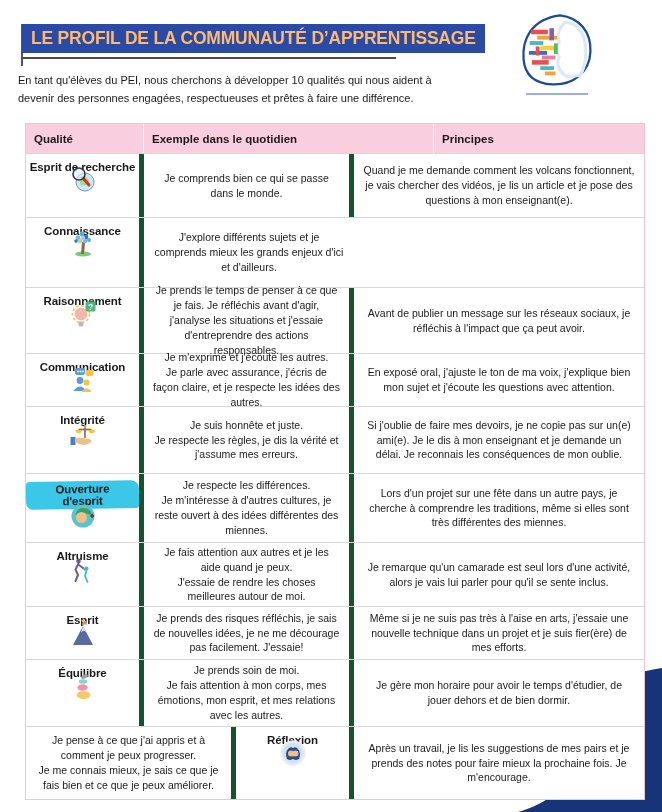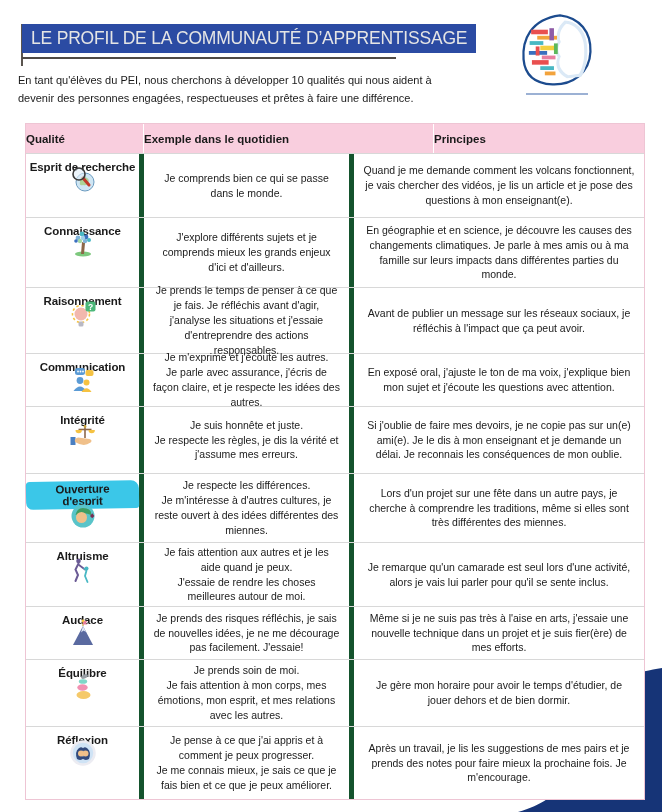--- a/index.html
+++ b/index.html
@@ -8,42 +8,42 @@
     background:#ffffff;
     font-family:"Liberation Sans","DejaVu Sans",sans-serif;
     color:#1a1a1a;
   }
   .page{position:absolute;inset:0;}
   
   .swoosh{position:absolute;left:0;top:0;z-index:0;}
   
   .title-banner{
     position:absolute;left:22px;top:24px;height:29px;z-index:2;
-    background:var(--banner-blue);color:#e5e5e5;
-    font-size:17.5px;font-weight:normal;line-height:29px;
+    background:var(--banner-blue);color:#fdba74;
+    font-size:17.5px;font-weight:bold;line-height:29px;
     letter-spacing:-0.2px;white-space:nowrap;padding:0 9px;
   }
   .title-vrule{position:absolute;left:21px;top:24px;width:2px;height:42px;background:#5a554f;z-index:1;}
   .title-underline{position:absolute;left:22px;top:57px;width:374px;height:2px;background:#4f4a45;z-index:1;}
   .intro{
     position:absolute;left:18px;top:72px;width:500px;z-index:2;
     font-size:11px;line-height:1.62;white-space:pre-line;
   }
   .logo{position:absolute;left:519px;top:12px;width:78px;height:88px;z-index:2;}
   .logo-caption{position:absolute;left:7px;top:81px;width:62px;height:2px;background:#8ba3cc;opacity:.85;}
   
   .doc-table{
     position:absolute;left:25px;top:123px;width:620px;z-index:3;
     background:#ffffff;border:1.5px solid #eec5d4;box-sizing:border-box;
     font-size:10.5px;
   }
   .thead{display:flex;background:var(--header-pink);height:29px;}
   .thead .hcell{
     display:flex;align-items:center;box-sizing:border-box;
-    font-weight:bold;font-size:11.5px;padding-left:0;
+    font-weight:bold;font-size:11.5px;padding-left:8px;
     border-right:1px solid #ffffff;
   }
   .hcell:last-child{border-right:none;}
   .col1{width:118px;} .col2{width:210px;} .col3{width:290px;}
   .trow{display:flex;border-top:1px solid #d8d8d8;}
   .tcell{box-sizing:border-box;border-right:5px solid #14532d;}
   .tcell:last-child{border-right:none;}
   .qcell{
     display:flex;flex-direction:column;align-items:center;
     padding-top:7px;text-align:center;
@@ -133,21 +133,20 @@
                 <circle cx="18" cy="8" r="2.4" fill="#3a6fbf"></circle>
                 <circle cx="12" cy="12" r="2.2" fill="#a3d9a5"></circle>
                 <circle cx="17" cy="12" r="2.2" fill="#7fb3d9"></circle>
                 <circle cx="21" cy="11" r="2" fill="#49b8c4"></circle>
                 <circle cx="8" cy="12" r="1.8" fill="#3a6fbf"></circle>
                 <circle cx="15" cy="9" r="2.2" fill="#9fd0e8"></circle>
               </svg>
             </span>
           </div>
           <div class="tcell col2 pcell">J'explore différents sujets et je comprends mieux les grands enjeux d'ici et d'ailleurs.</div>
-          <div class="tcell col3 ecell">En géographie et en science, je découvre les causes des changements climatiques. Je parle à mes amis ou à ma famille sur leurs impacts dans différentes parties du monde.</div>
         </div>
         <div class="trow" style="height: 65px;">
           <div class="tcell col1 qcell">
             <span class="qname">Raisonnement</span>
             <span class="qicon">
               <svg width="30" height="30" viewBox="0 0 30 30">
                 <circle cx="13" cy="15" r="8.5" fill="none" stroke="#f5c242" stroke-width="1.6" stroke-dasharray="2.5 2.5"></circle>
                 <circle cx="13" cy="15" r="6.5" fill="#f2b8ad"></circle>
                 <rect x="10.5" y="22.5" width="5" height="5" rx="1.5" fill="#b9b9c4"></rect>
                 <rect x="17.5" y="2.5" width="10" height="10" rx="2" fill="#4cb87a"></rect>
@@ -227,21 +226,21 @@
                 <path d="M18 16 l-1.8 -1.5" stroke="#49b8c4" stroke-width="1.6" stroke-linecap="round"></path>
               </svg>
             </span>
           </div>
           <div class="tcell col2 pcell">Je fais attention aux autres et je les aide quand je peux.
 J'essaie de rendre les choses meilleures autour de moi.</div>
           <div class="tcell col3 ecell">Je remarque qu'un camarade est seul lors d'une activité, alors je vais lui parler pour qu'il se sente inclus.</div>
         </div>
         <div class="trow" style="height: 52px;">
           <div class="tcell col1 qcell">
-            <span class="qname">Audace</span>
+            <span class="qname">Esprit</span>
             <span class="qicon">
               <svg width="30" height="30" viewBox="0 0 30 30">
                 <path d="M15 8 L25 27 L5 27 Z" fill="#5a6aa0"></path>
                 <path d="M15 8 L18 14 L15.5 12.5 L13 14.5 Z" fill="#dfe6f5"></path>
                 <line x1="15" y1="8" x2="15" y2="3.5" stroke="#caa23a" stroke-width="1.2"></line>
                 <path d="M15 3 h4.5 l-1.8 1.8 1.8 1.8 h-4.5 z" fill="#e87fa0"></path>
                 <circle cx="15" cy="2.8" r="1.4" fill="#f5c242"></circle>
               </svg>
             </span>
           </div>
@@ -258,33 +257,33 @@
                 <ellipse cx="14.5" cy="16.5" rx="5.2" ry="3.2" fill="#f291b2"></ellipse>
                 <ellipse cx="15.5" cy="24" rx="7" ry="4" fill="#f5c96a"></ellipse>
               </svg>
             </span>
           </div>
           <div class="tcell col2 pcell">Je prends soin de moi.
 Je fais attention à mon corps, mes émotions, mon esprit, et mes relations avec les autres.</div>
           <div class="tcell col3 ecell">Je gère mon horaire pour avoir le temps d'étudier, de jouer dehors et de bien dormir.</div>
         </div>
         <div class="trow" style="height: 72px;">
+          <div class="tcell col2 pcell">Je pense à ce que j'ai appris et à comment je peux progresser.
+Je me connais mieux, je sais ce que je fais bien et ce que je peux améliorer.</div>
           <div class="tcell col1 qcell">
             <span class="qname">Réflexion</span>
             <span class="qicon">
               <svg width="30" height="30" viewBox="0 0 30 30">
                 <circle cx="15" cy="15" r="11.5" fill="#cfe3f5" stroke="#ececf2" stroke-width="2.5"></circle>
                 <path d="M9 21 q-2.5 -7 1.5 -10.5 q3.5 -2.5 5 0.5 q-2.5 4.5 0 9.5 q-2.5 2.5 -6.5 0.5 z" fill="#324a7d"></path>
                 <circle cx="13" cy="15.5" r="3" fill="#f0c08a"></circle>
                 <path d="M21 21 q2.5 -7 -1.5 -10.5 q-3.5 -2.5 -5 0.5 q2.5 4.5 0 9.5 q2.5 2.5 6.5 0.5 z" fill="#3d5astroke" fill-opacity="0"></path>
                 <path d="M21 21 q2.5 -7 -1.5 -10.5 q-3.5 -2.5 -5 0.5 q2.5 4.5 0 9.5 q2.5 2.5 6.5 0.5 z" fill="#324a7d"></path>
                 <circle cx="17.5" cy="15.5" r="3" fill="#f0c08a"></circle>
               </svg>
             </span>
           </div>
-          <div class="tcell col2 pcell">Je pense à ce que j'ai appris et à comment je peux progresser.
-Je me connais mieux, je sais ce que je fais bien et ce que je peux améliorer.</div>
           <div class="tcell col3 ecell">Après un travail, je lis les suggestions de mes pairs et je prends des notes pour faire mieux la prochaine fois. Je m'encourage.</div>
         </div>
       </div>
   </div>
 
 </div>
 
 </body></html>

